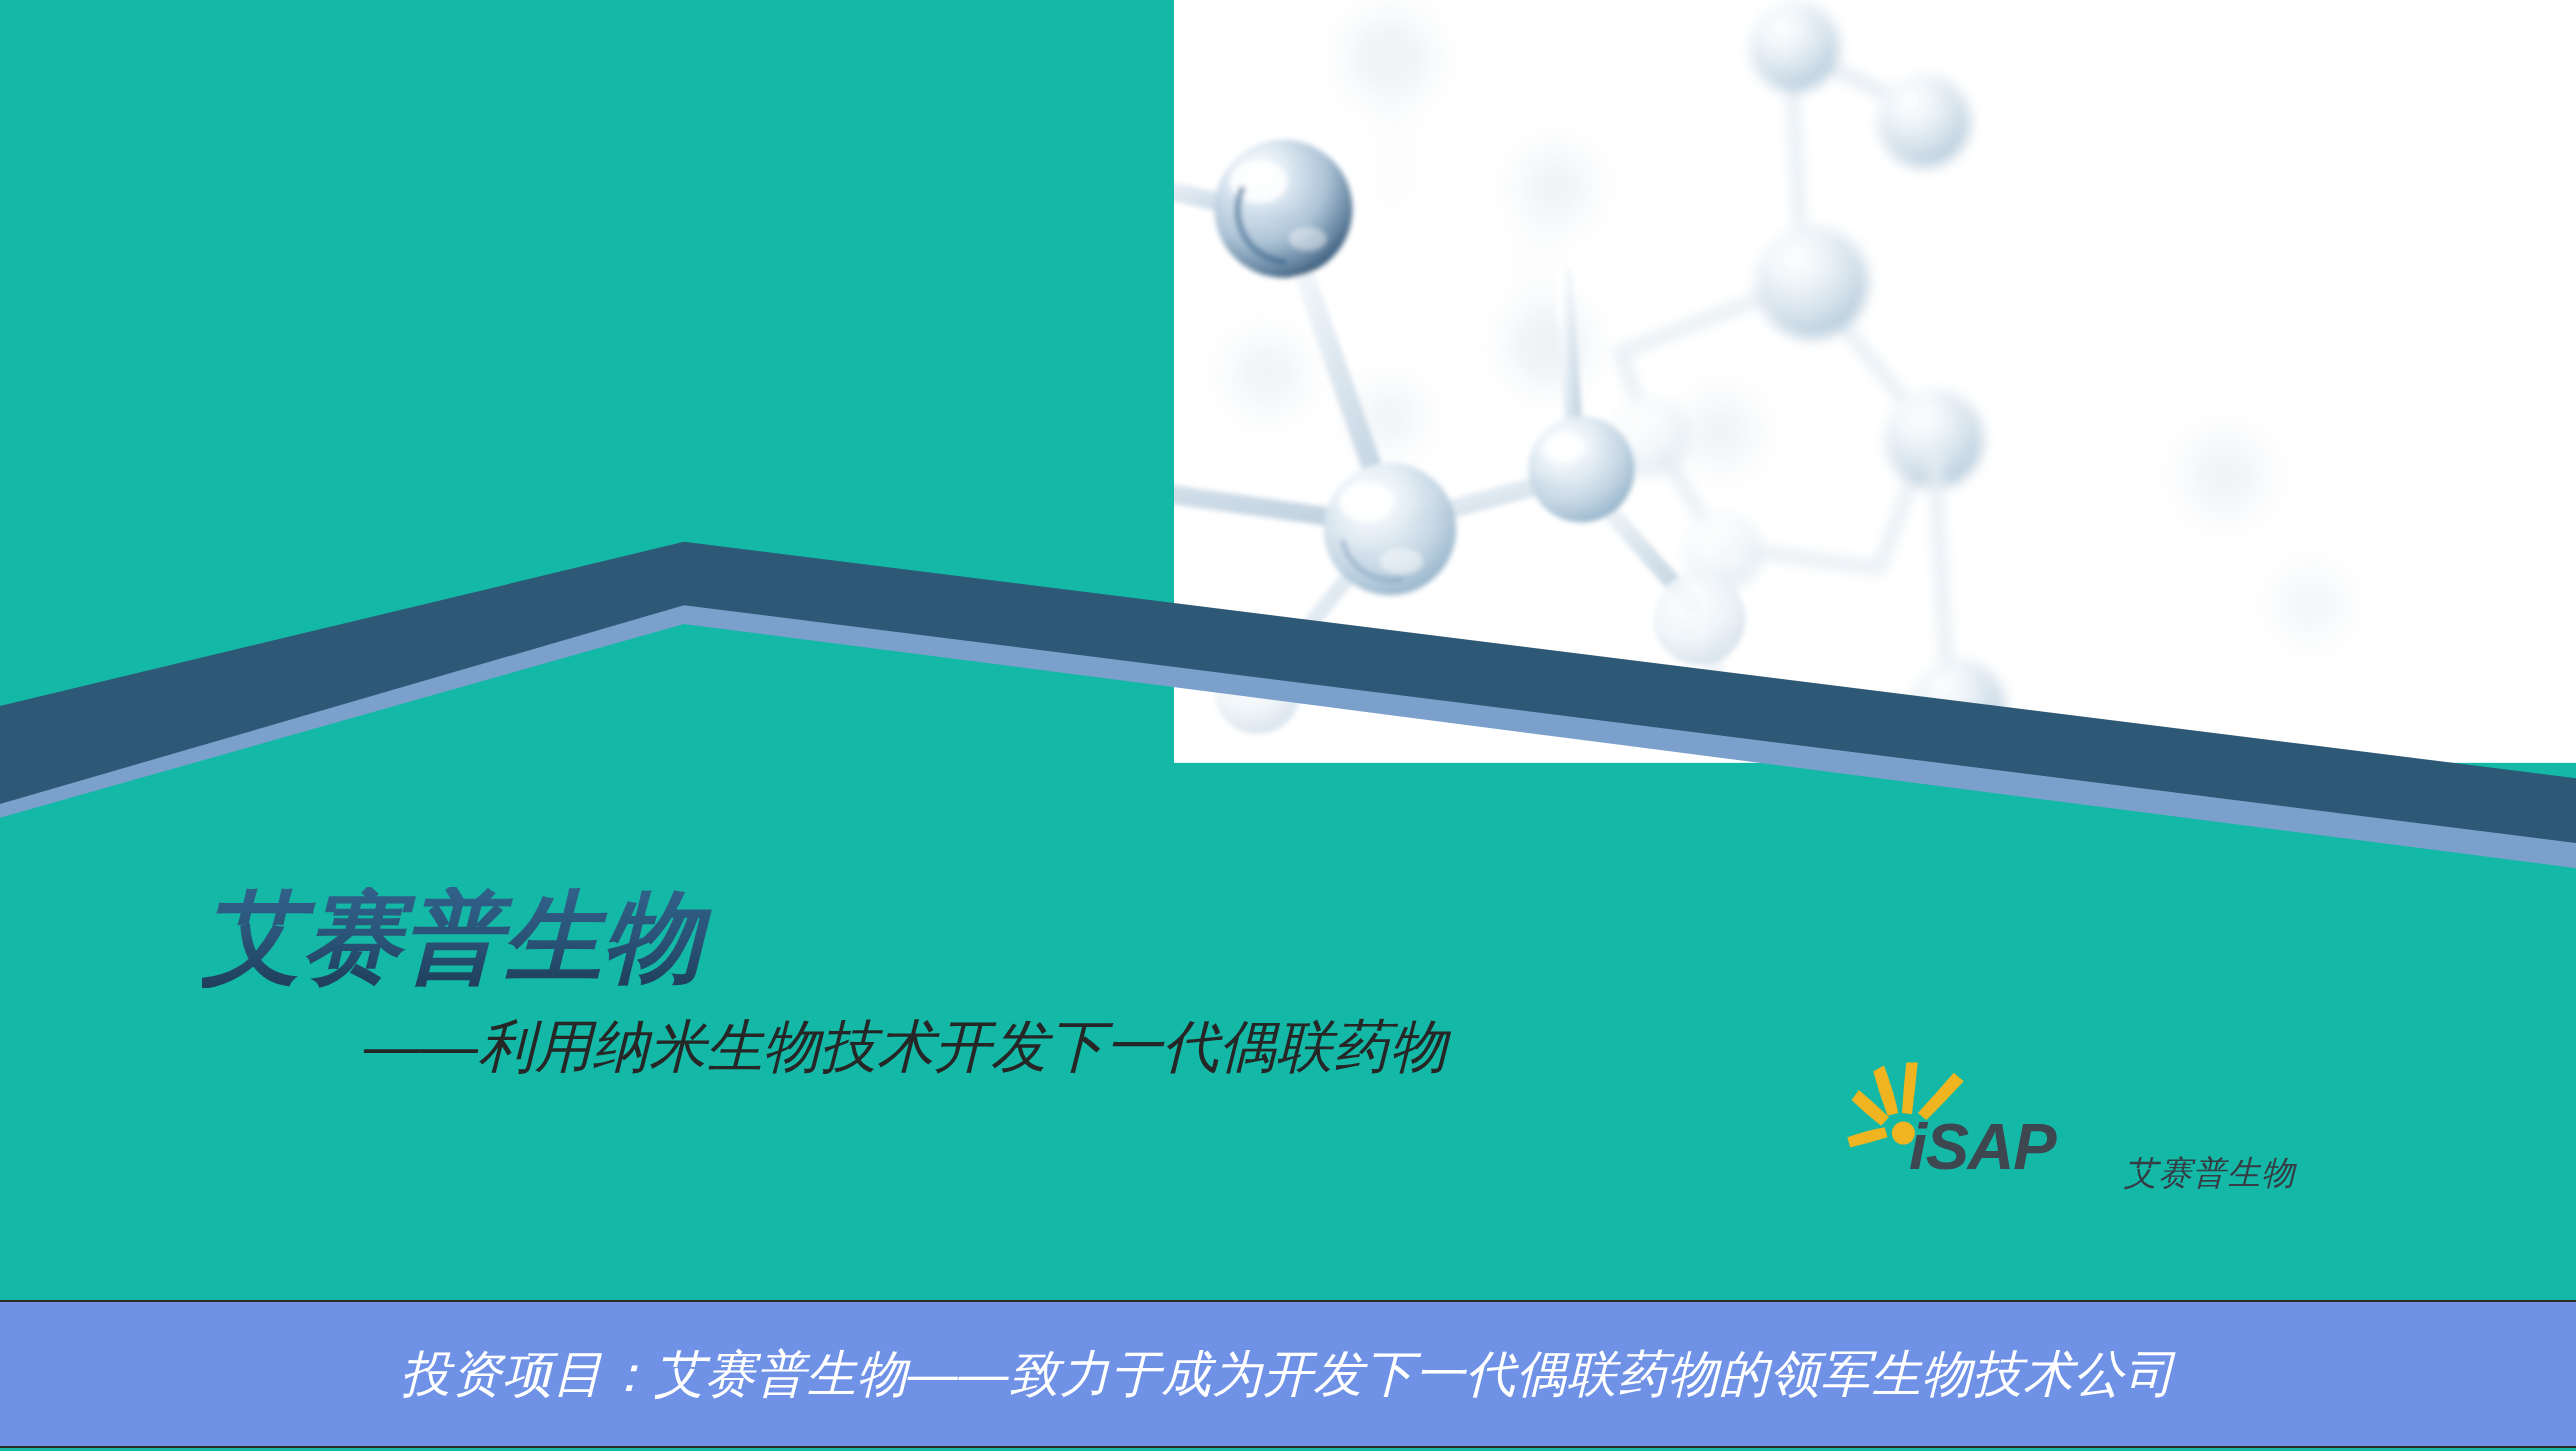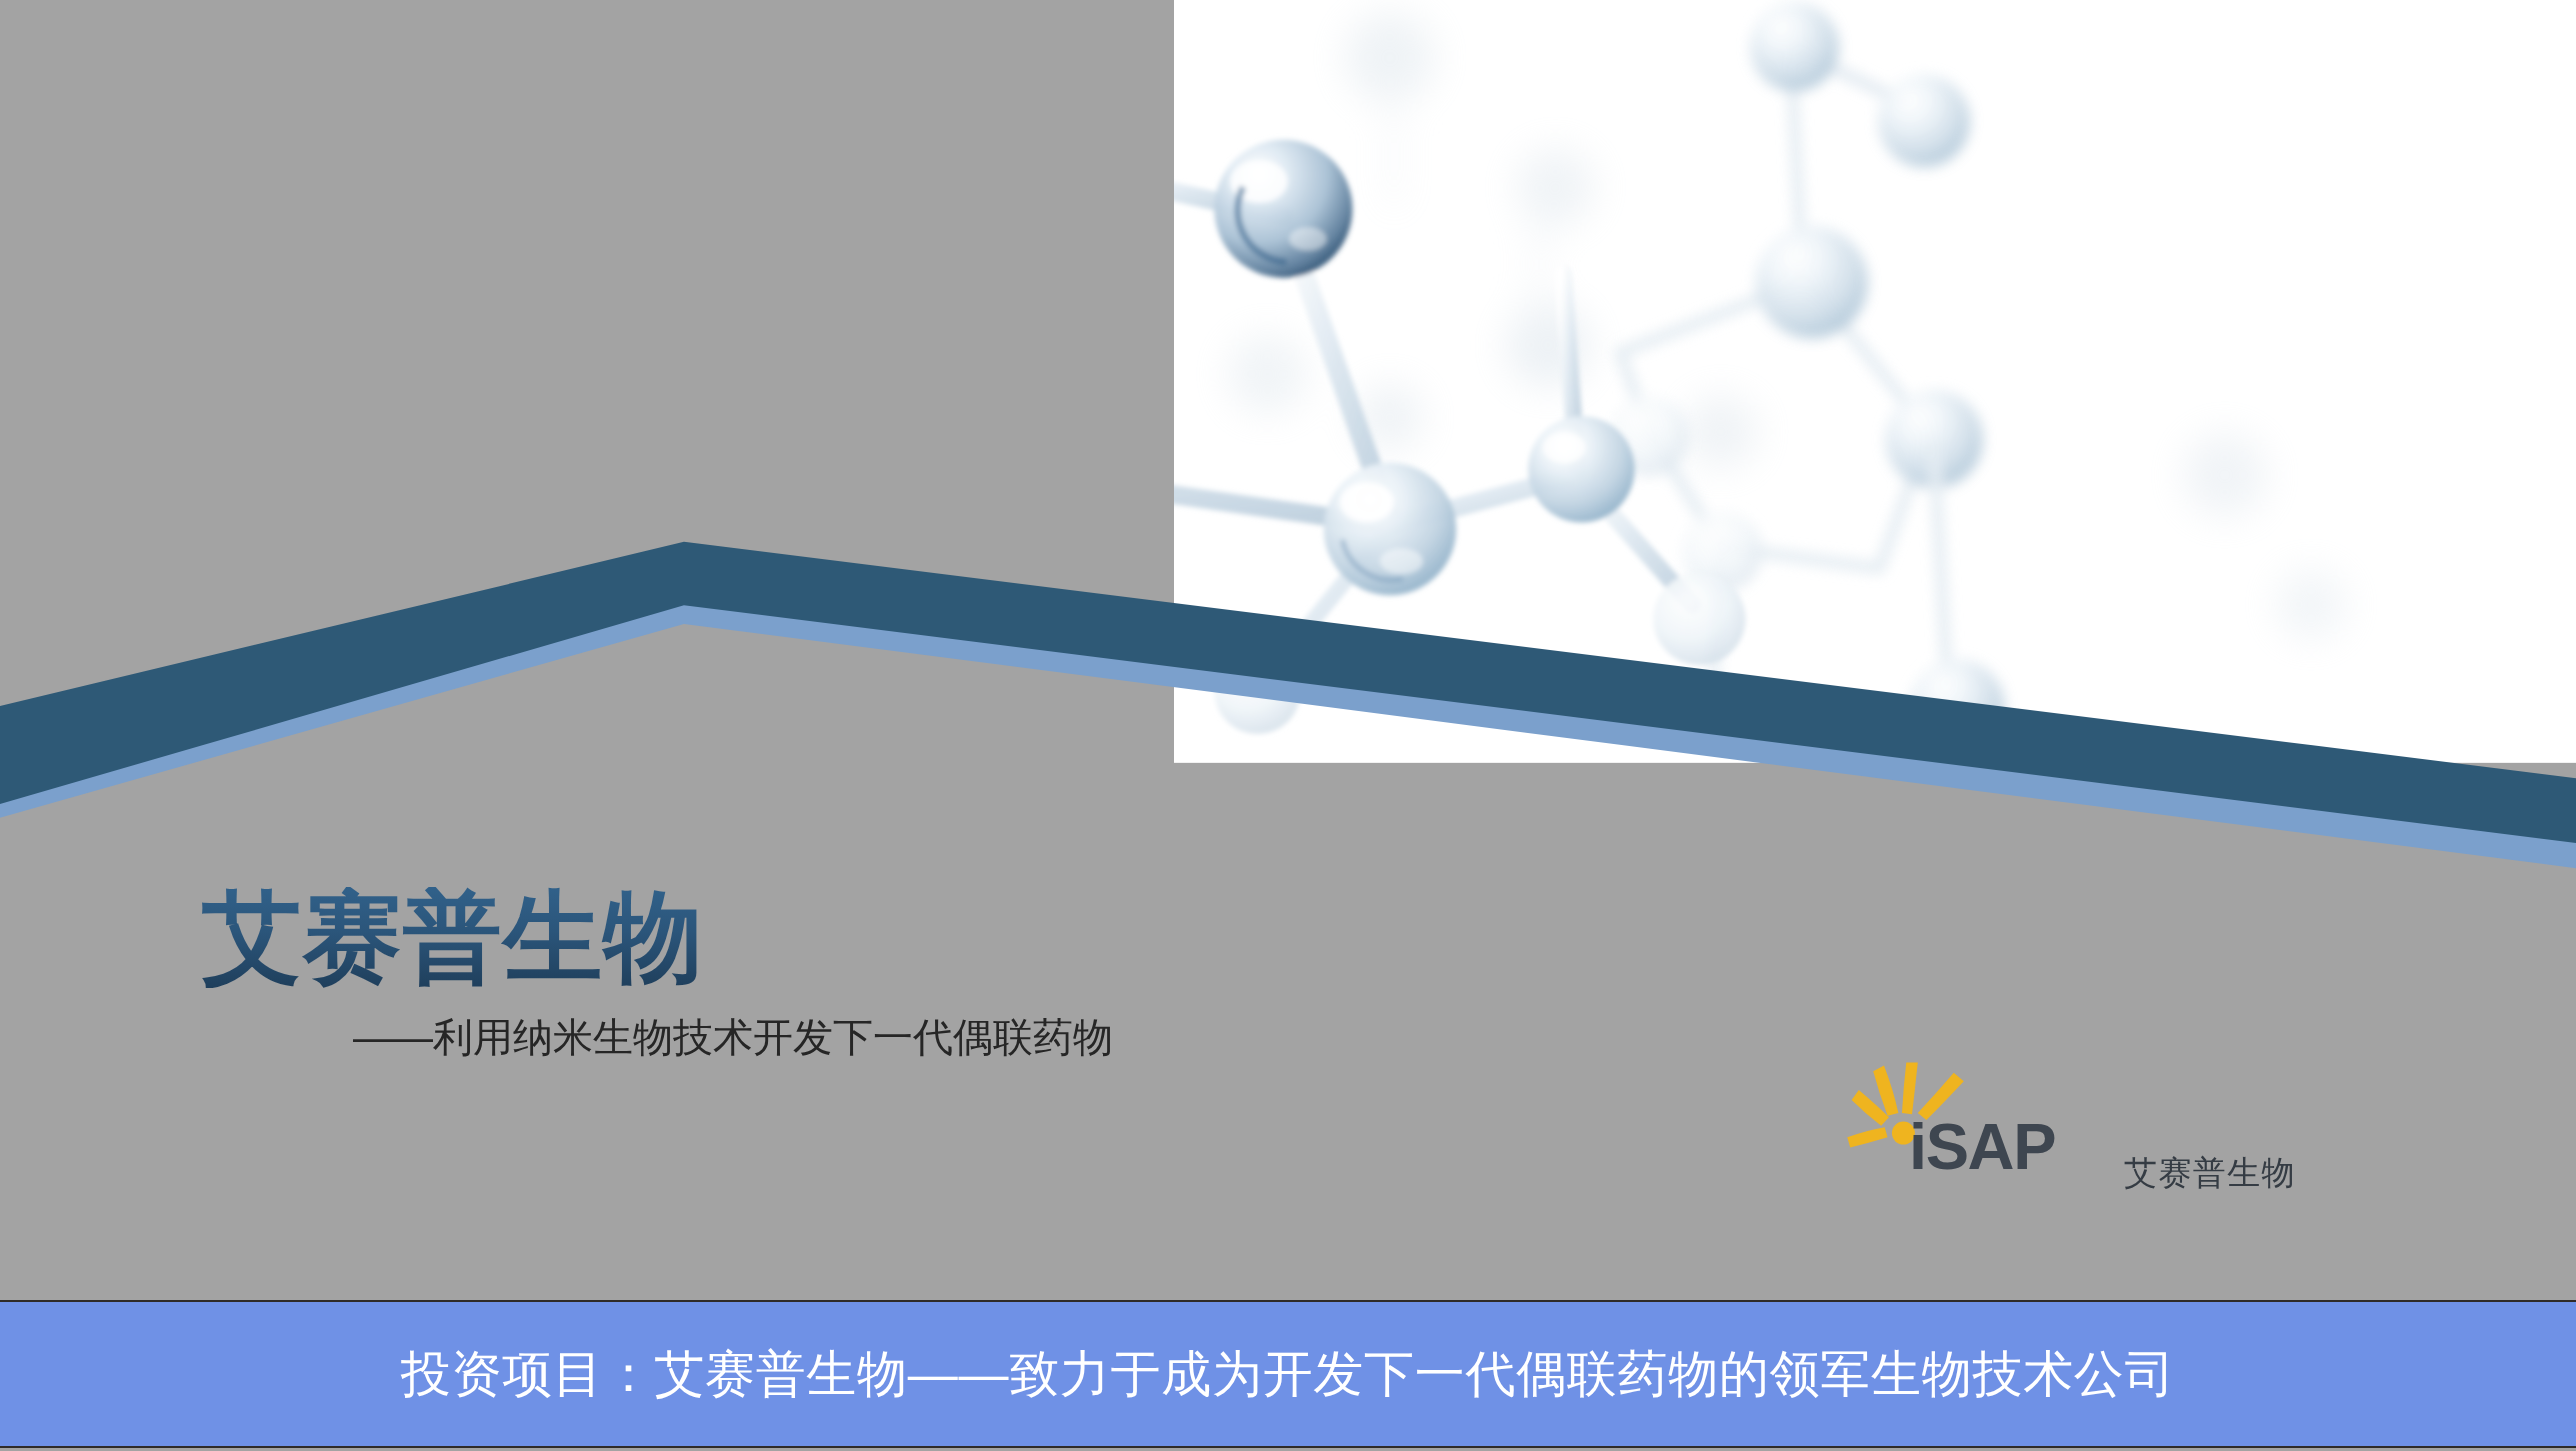--- a/index.html
+++ b/index.html
@@ -7,22 +7,23 @@
   body{
     width:2576px;height:1451px;
     background:#ffffff;
     font-family:"Liberation Sans","DejaVu Sans",sans-serif;
     overflow:hidden;
     position:relative;
   }
   #slide{
     position:absolute;left:0;top:0;
     width:2576px;height:1451px;
-    background:#a3a3a3;
+    background:#14b8a6;
     overflow:hidden;
+    font-style:italic;
   }
 
   
   #molecule-art{
     position:absolute;
     left:1174px;top:-29px;
     width:1402px;height:792px;
     overflow:hidden;
     pointer-events:none;
   }
@@ -49,24 +50,24 @@
     letter-spacing:1.4px;
     margin:0;
     background:linear-gradient(180deg,#31618a 0%,#2b557a 45%,#1f3f5c 100%);
     -webkit-background-clip:text;
     background-clip:text;
     color:#2b557a;
     -webkit-text-fill-color:transparent;
     white-space:nowrap;
   }
   #subtitle{
-    margin:4px;
+    margin:15px;
     padding-left:147px;
     margin-top:27px;
-    font-size:40px;
+    font-size:57px;
     line-height:1.12;
     font-weight:500;
     color:#262626;
     white-space:nowrap;
     letter-spacing:0px;
   }
 
   
   #logo{
     position:absolute;

